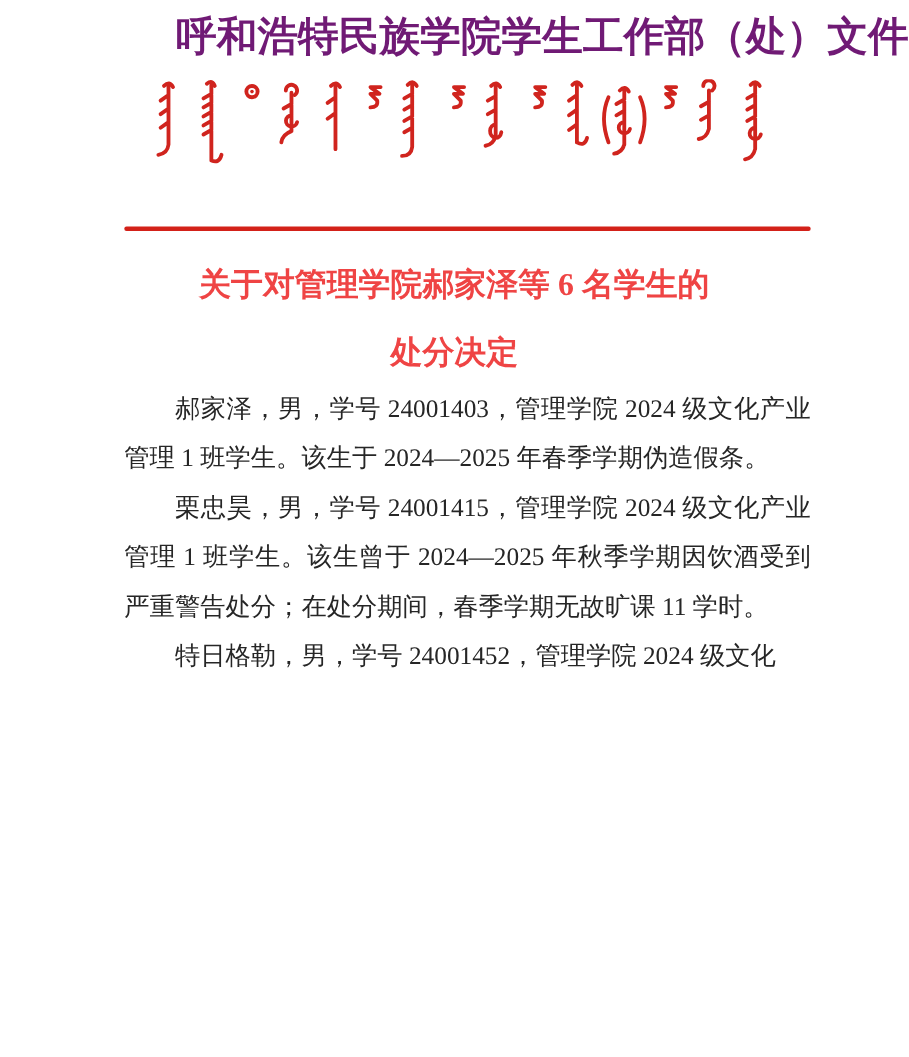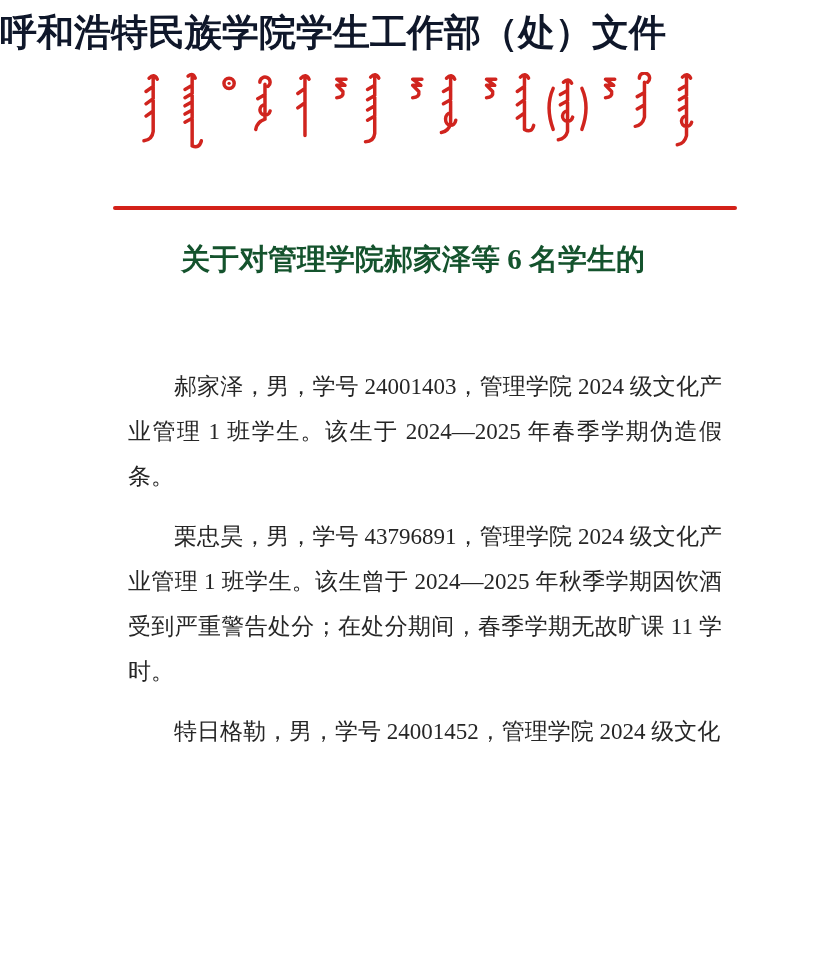--- a/index.html
+++ b/index.html
@@ -17,25 +17,25 @@
   .page {
     position: absolute;
     inset: 0;
   }
   
   .org-title {
     position: absolute;
     top: 8px;
     left: 0;
     width: 100%;
-    text-align: left;
+    text-align: right;
     font-size: 37px;
     font-weight: bold;
     letter-spacing: 0px;
-    color: #0f172a;
+    color: #701a75;
     white-space: nowrap;
   }
   
   .mongolian-banner {
     position: absolute;
     top: 72px;
     left: 128px;
     width: 596px;
     height: 80px;
   }
@@ -52,35 +52,35 @@
   
   .doc-title {
     position: absolute;
     top: 228px;
     left: 0;
     width: 100%;
     text-align: center;
     font-weight: bold;
     font-size: 29px;
     line-height: 62px;
-    color: #14532d;
+    color: #ef4444;
   }
   
   .doc-body {
     position: absolute;
     top: 349px;
     left: 113px;
     width: 624px;
     font-size: 23px;
     line-height: 45px;
     color: #262626;
     text-align: justify;
   }
   .doc-body p {
-    margin: 15px;
+    margin: 0;
     text-indent: 2em;
   }
   .mongolian-banner path,
   .mongolian-banner circle {
     stroke: #d0241e;
     fill: none;
     stroke-width: 3.4;
     stroke-linecap: round;
     stroke-linejoin: round;
   }
@@ -129,27 +129,28 @@
 
     <path d="M488 6 a5 5 0 1 1 8 4 M493 10 V44 M493 20 l-7 4 M493 32 l-7 4 M493 44 q-2 8 -9 9"></path>
 
     <path d="M530 5 q5 -5 8 1 M534 4 V62 M534 13 l-7 4 M534 23 l-7 4 M534 33 l-7 4 M534 43 a5 5 0 1 0 5 6 M534 62 q-2 8 -9 9"></path>
   </svg>
 
   <div class="red-rule"></div>
 
   <div class="doc-title">
     <div>关于对管理学院郝家泽等 6 名学生的</div>
+    <div>处分决定</div>
   </div>
 
   <div class="doc-body">
 
       <p>郝家泽，男，学号 24001403，管理学院 2024 级文化产业管理 1 班学生。该生于 2024—2025 年春季学期伪造假条。</p>
 
 
 
 
-      <p>栗忠昊，男，学号 43796891，管理学院 2024 级文化产业管理 1 班学生。该生曾于 2024—2025 年秋季学期因饮酒受到严重警告处分；在处分期间，春季学期无故旷课 11 学时。</p>
+      <p>栗忠昊，男，学号 24001415，管理学院 2024 级文化产业管理 1 班学生。该生曾于 2024—2025 年秋季学期因饮酒受到严重警告处分；在处分期间，春季学期无故旷课 11 学时。</p>
 
       <p>特日格勒，男，学号 24001452，管理学院 2024 级文化</p>
     </div>
 
 </div>
 
 </body></html>

